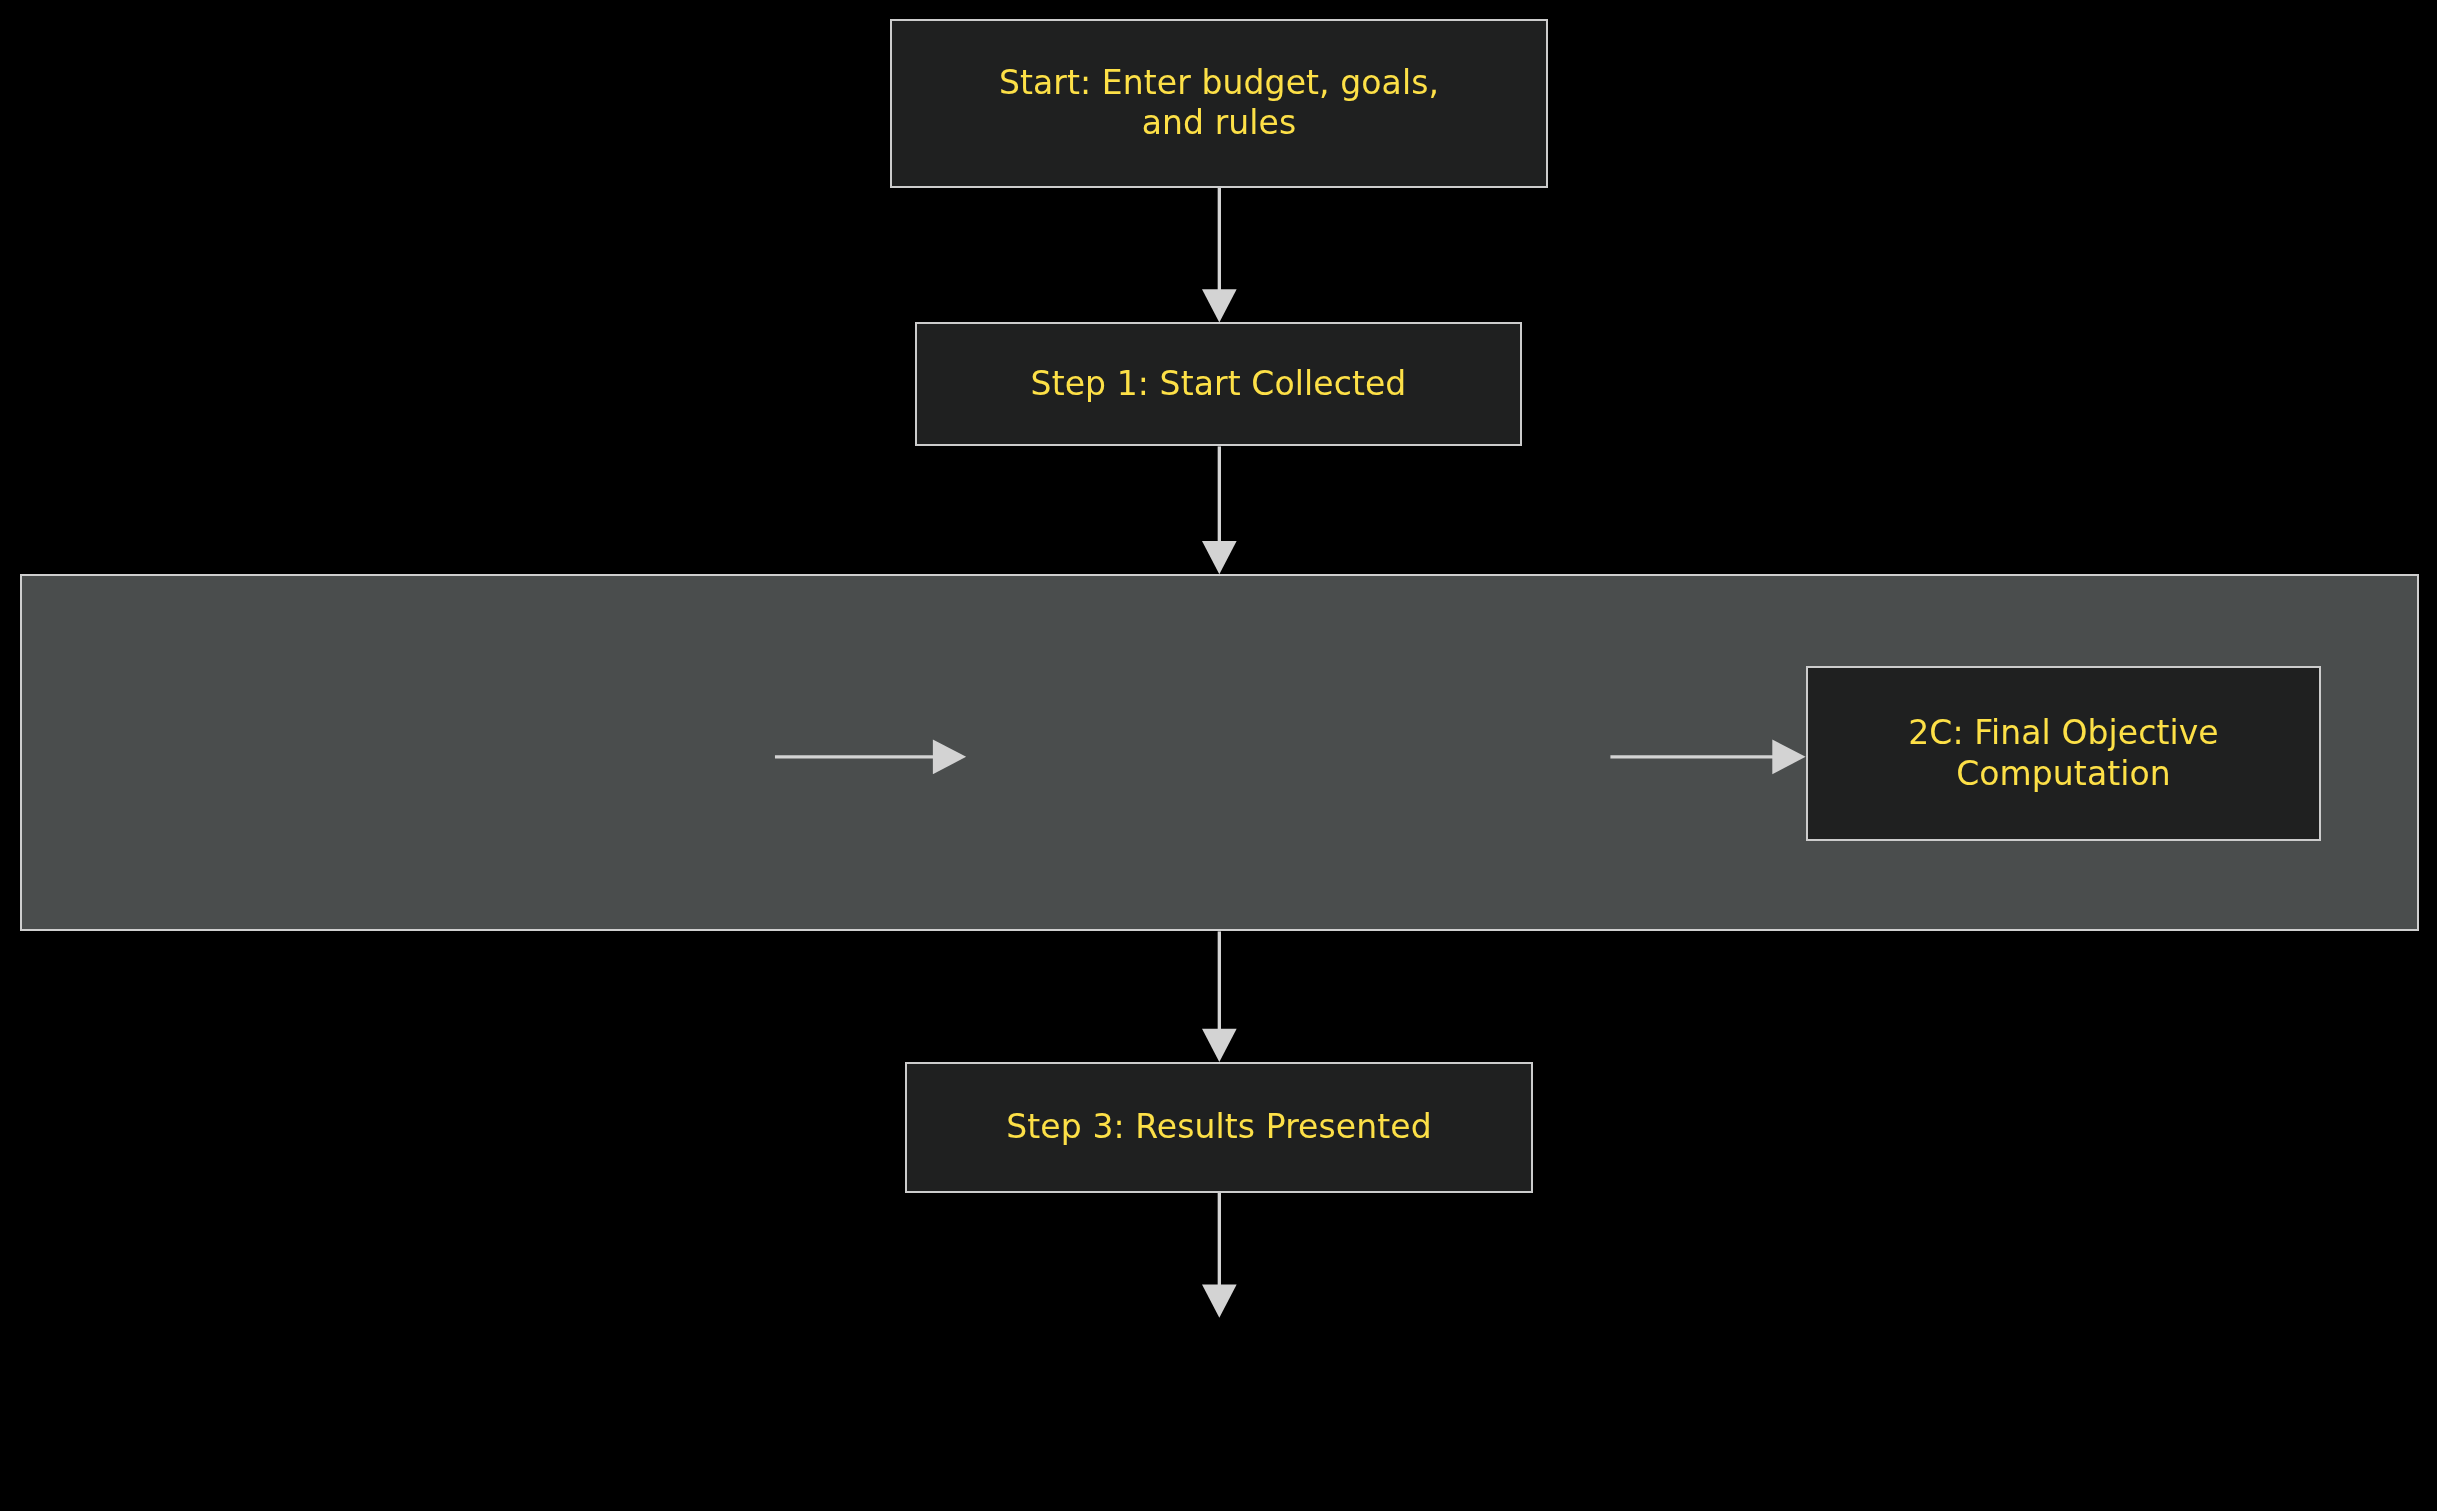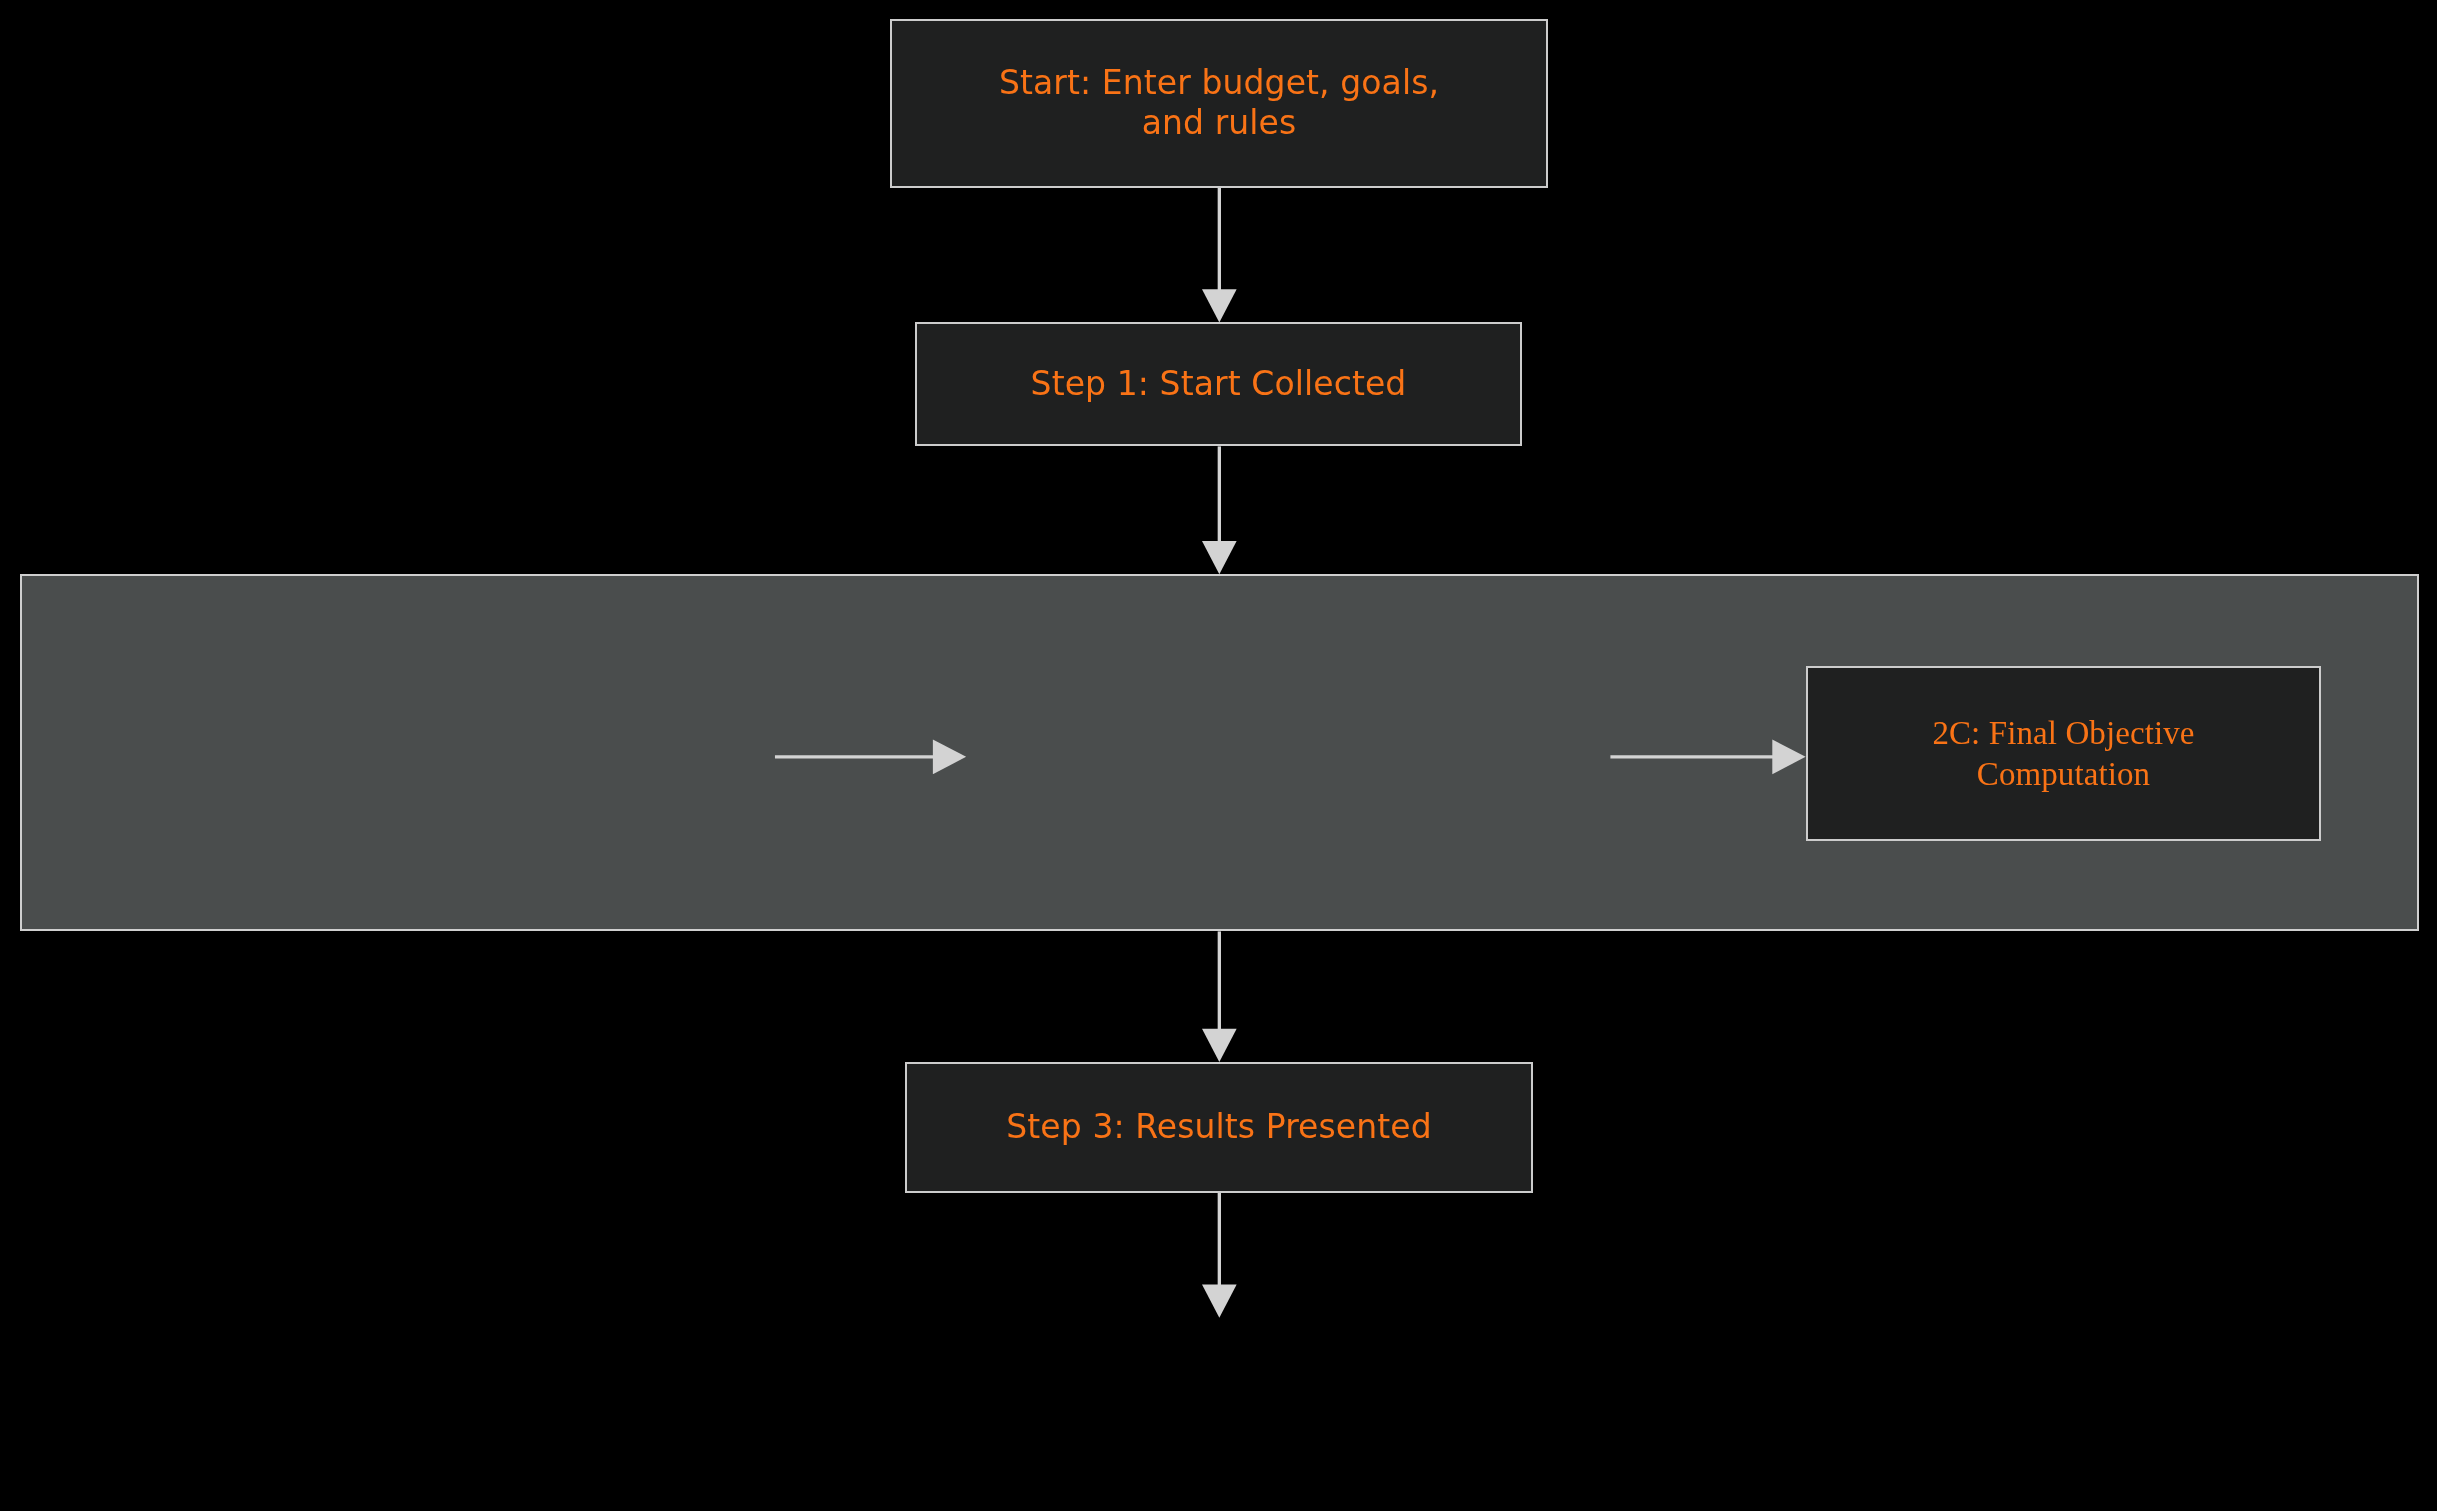--- a/index.html
+++ b/index.html
@@ -24,21 +24,21 @@
   
   .node {
     position: absolute;
     box-sizing: border-box;
     background: #1f2020;
     border: 2.7px solid #cccccc;
     display: flex;
     align-items: center;
     justify-content: center;
     text-align: center;
-    color: #f97316;
+    color: #fde047;
     font-size: 33px;
     line-height: 1.22;
     letter-spacing: 0.1px;
     padding: 4px 12px;
     z-index: 3;
   }
   .node .label { white-space: pre-line; display: block; }
 
   
   #cluster-step2 {
@@ -75,21 +75,21 @@
     stroke-width: 5;
     fill: none;
   }
   .edge-head { fill: #d3d3d3; }
 
   
   #node-start   { left:890px; top:18.7px;   width:658px;  height:169px; }
   #node-step1   { left:915px; top:322px;  width:607px;  height:124px; }
   #node-2a      { left:117px;  top:669px; width:658px;  height:173px; }
   #node-2b      { left:966px; top:694px; width:644px;  height:125px; }
-  #node-2c      { left:1806px; top:666px; width:515px;  height:175px;font-family:Liberation Serif, serif; }
+  #node-2c      { left:1806px; top:666px; width:515px;  height:175px; }
   #node-step3   { left:905px; top:1062px; width:628px;  height:131px; }
   #node-review  { left:883px; top:1318px; width:674px; height:168px; }
   #cluster-step2{ left:20px;   top:574px;  width:2399px; height:357px; }
 </style>
 </head>
 <body>
 
 <div id="canvas">
 
   <div id="cluster-step2"></div>

